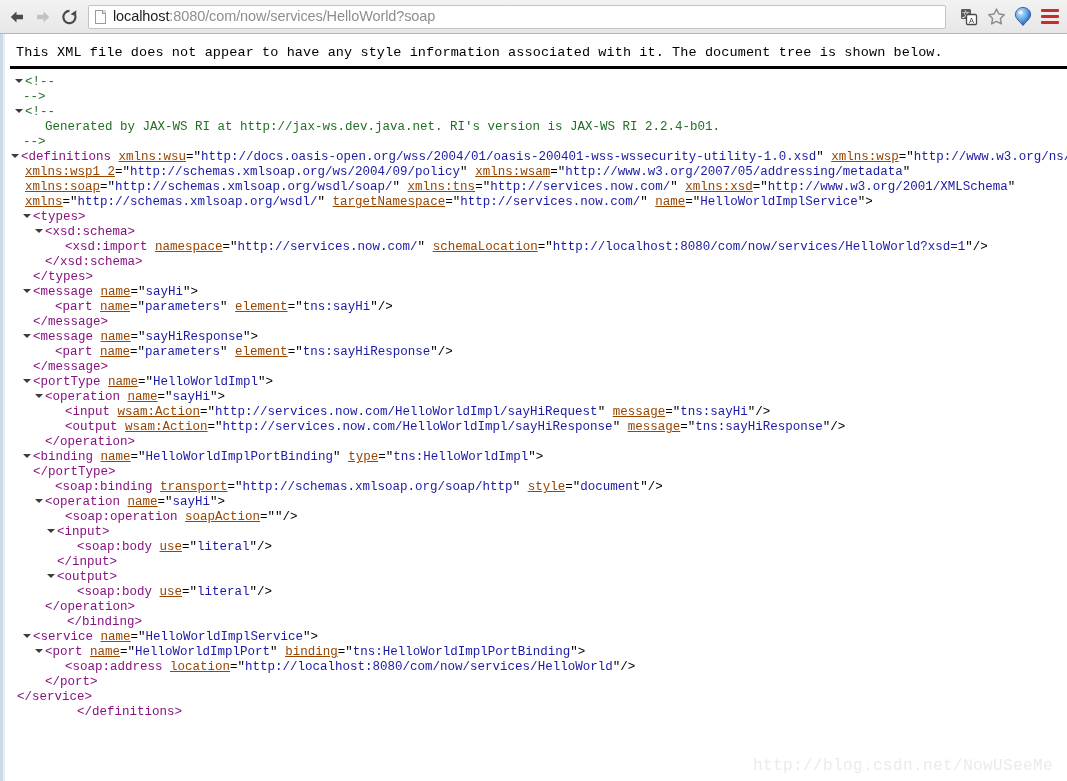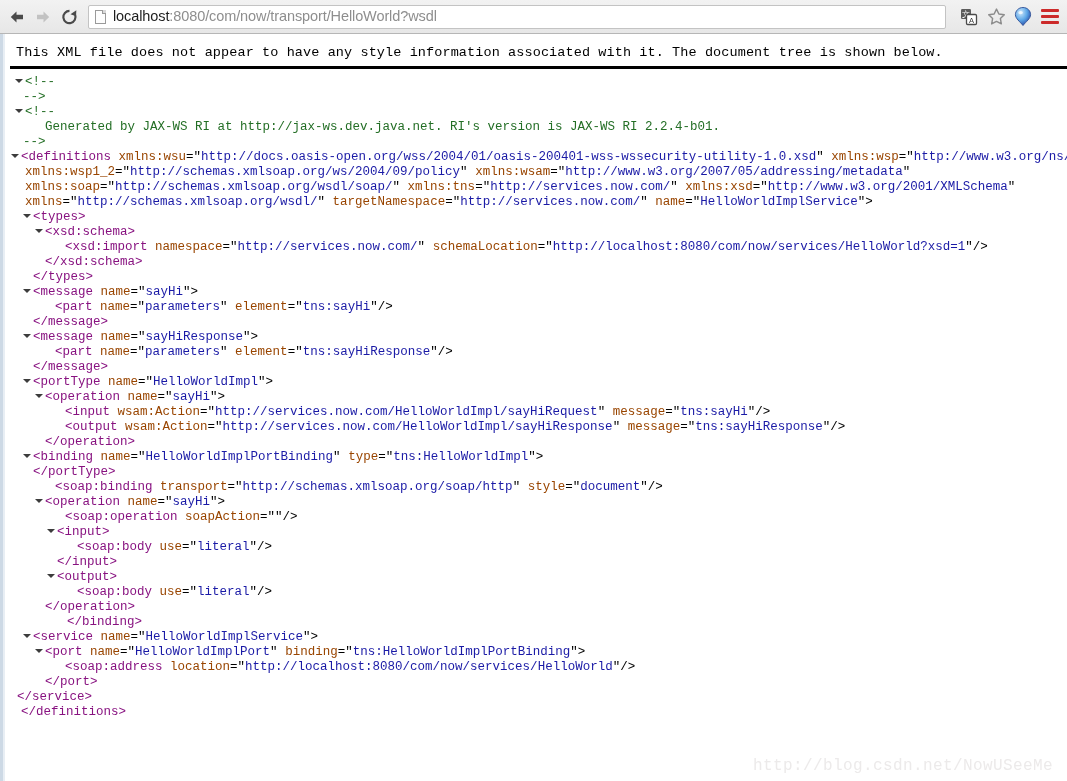--- a/index.html
+++ b/index.html
@@ -169,21 +169,21 @@
   }
   .tw.open {
     border-left: 4px solid transparent;
     border-right: 4px solid transparent;
     border-top: 4.5px solid #3c3c3c;
     border-bottom: 0;
     vertical-align: 2px;
   }
 
   .t  { color: #881280; }   
-  .a  { color: #994500; }   
+  .a  { color: #994500; text-decoration: underline; }   
   .v  { color: #1a1aa6; }   
   .c  { color: #236e25; }   
   .pn { color: #000000; }   
 
   .watermark {
     position: absolute;
     right: 14px;
     bottom: 6px;
     font-family: "Liberation Mono", monospace;
     font-size: 16px;
@@ -214,21 +214,21 @@
       <path d="M10 3.2 A6.8 6.8 0 1 0 16.3 7.6" fill="none" stroke="#4a4a4a" stroke-width="2.4" stroke-linecap="butt"></path>
       <path d="M17.6 2.6 L17.2 9.1 L11.1 7.0 Z" fill="#4a4a4a"></path>
     </svg>
   </div>
 
   <div class="omnibox">
     <span class="page-icon">
       <span class="sheet"></span>
         <span class="fold"></span>
     </span>
-    <span class="url-text"><span class="url-host">localhost</span><span class="url-rest">:8080/com/now/transport/HelloWorld?wsdl</span></span>
+    <span class="url-text"><span class="url-host">localhost</span><span class="url-rest">:8080/com/now/services/HelloWorld?soap</span></span>
   </div>
 
   <div class="chrome-icons">
 
     <div class="icon-box">
       <svg width="18" height="18" viewBox="0 0 18 18" aria-hidden="true">
         <rect x="1" y="1" width="10" height="10" rx="1.2" fill="#5c5c5c"></rect>
         <text x="6" y="9" font-size="8" font-family="Liberation Sans, sans-serif" fill="#ffffff" text-anchor="middle">文</text>
         <rect x="6.5" y="6.5" width="10" height="10" rx="1.2" fill="#ffffff" stroke="#4a4a4a" stroke-width="1.3"></rect>
         <text x="11.5" y="14.6" font-size="7.5" font-family="Liberation Sans, sans-serif" fill="#3a3a3a" text-anchor="middle">A</text>
@@ -398,20 +398,20 @@
     <div class="xl" style="padding-left:62px;">
       <span class="t">&lt;soap:address</span><span class="pn"> </span><span class="a">location</span><span class="pn">="</span><span class="v">http://localhost:8080/com/now/services/HelloWorld</span><span class="pn">"/&gt;</span>
     </div>
     <div class="xl" style="padding-left:42px;">
       <span class="t">&lt;/port&gt;</span>
     </div>
     <div class="xl" style="padding-left:14px;">
       <span class="t">&lt;/service&gt;</span>
     </div>
 
-    <div class="xl" style="padding-left:18px;">
+    <div class="xl" style="padding-left:27px;margin-left:47px;">
       <span class="t">&lt;/definitions&gt;</span>
     </div>
 
   </div>
 
   <div class="watermark">http://blog.csdn.net/NowUSeeMe</div>
 </div>
 
 </body></html>

